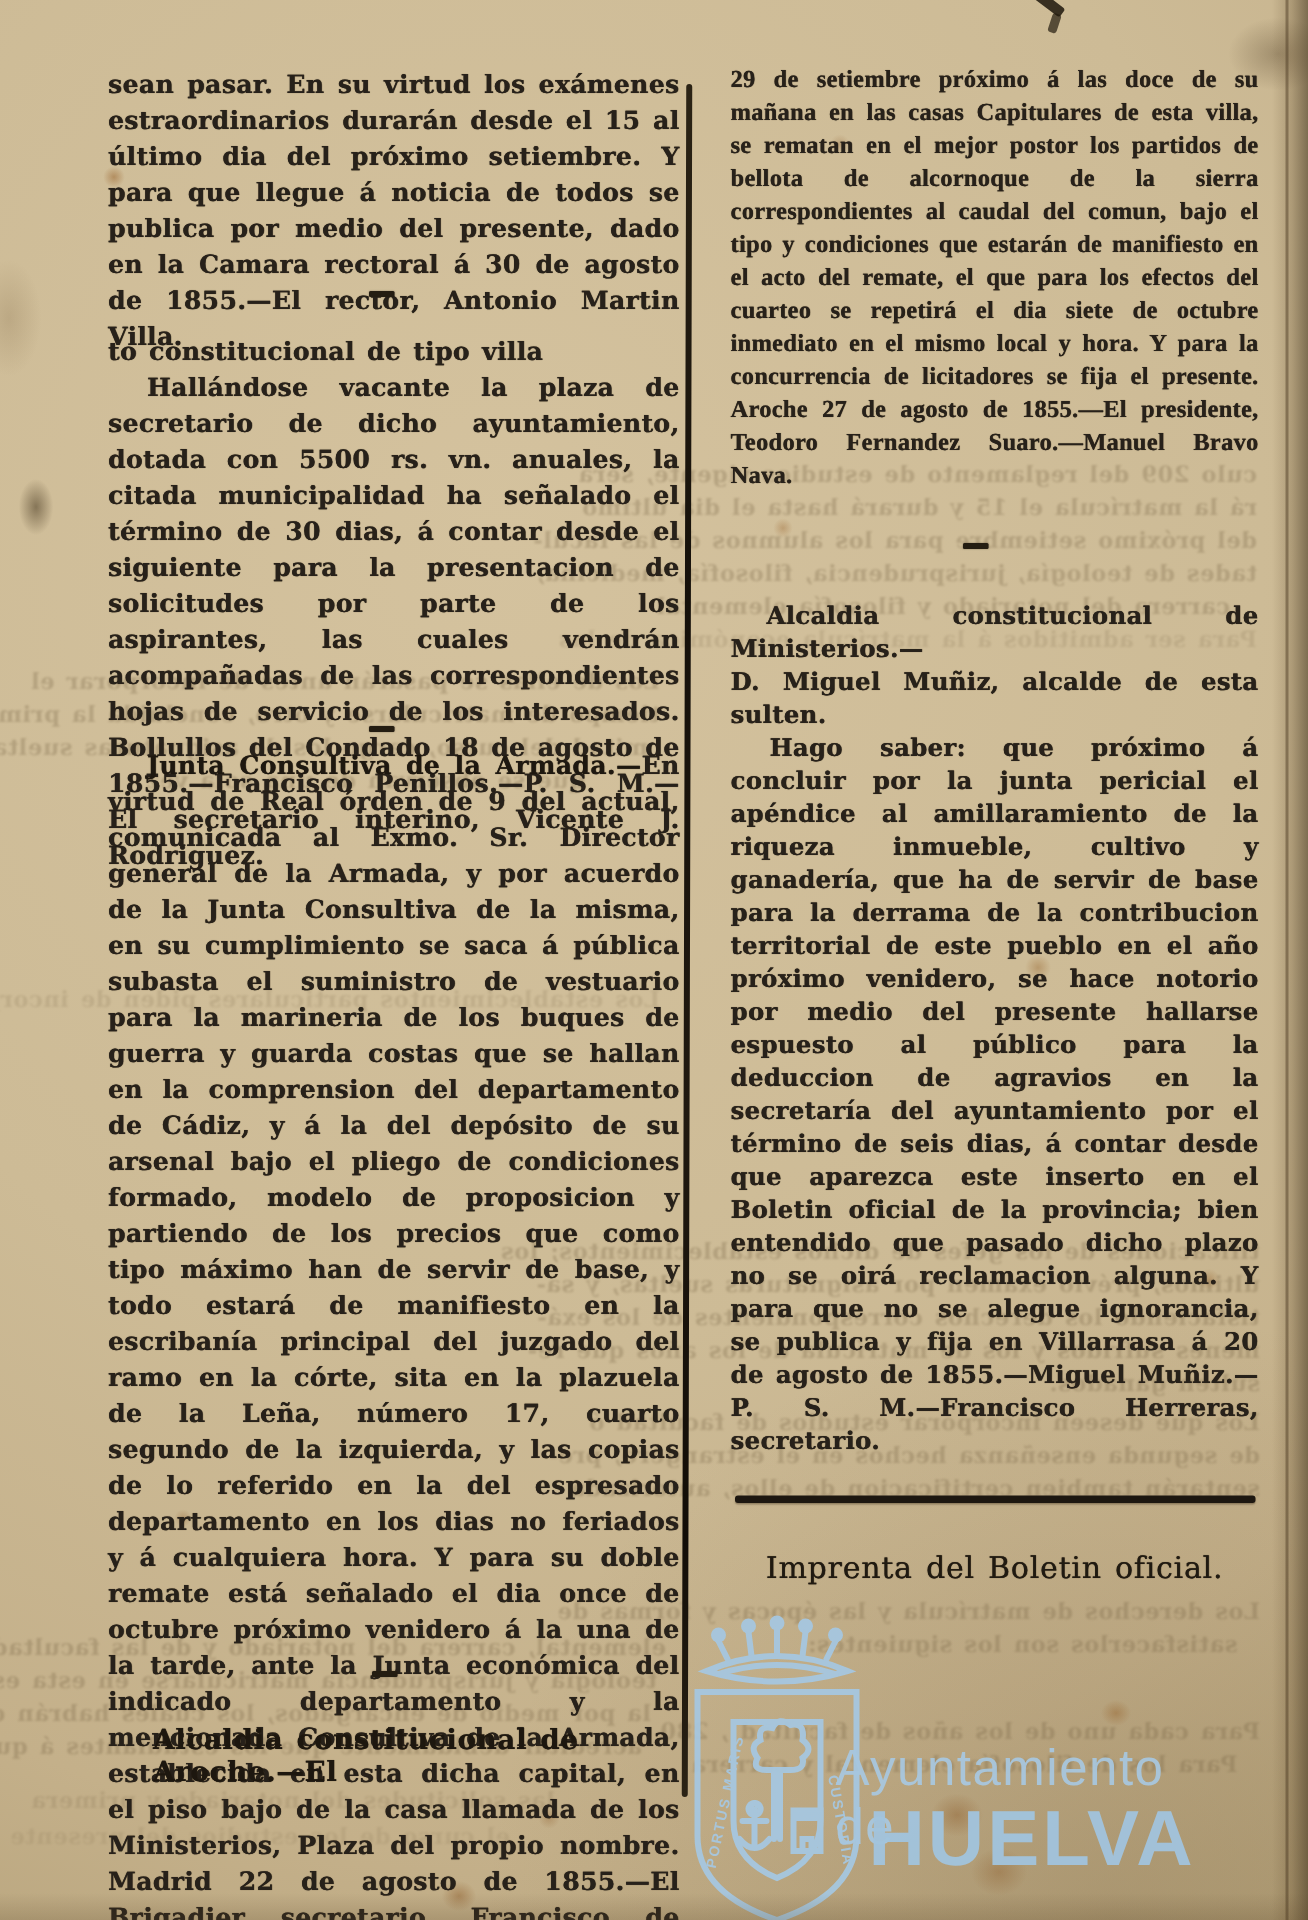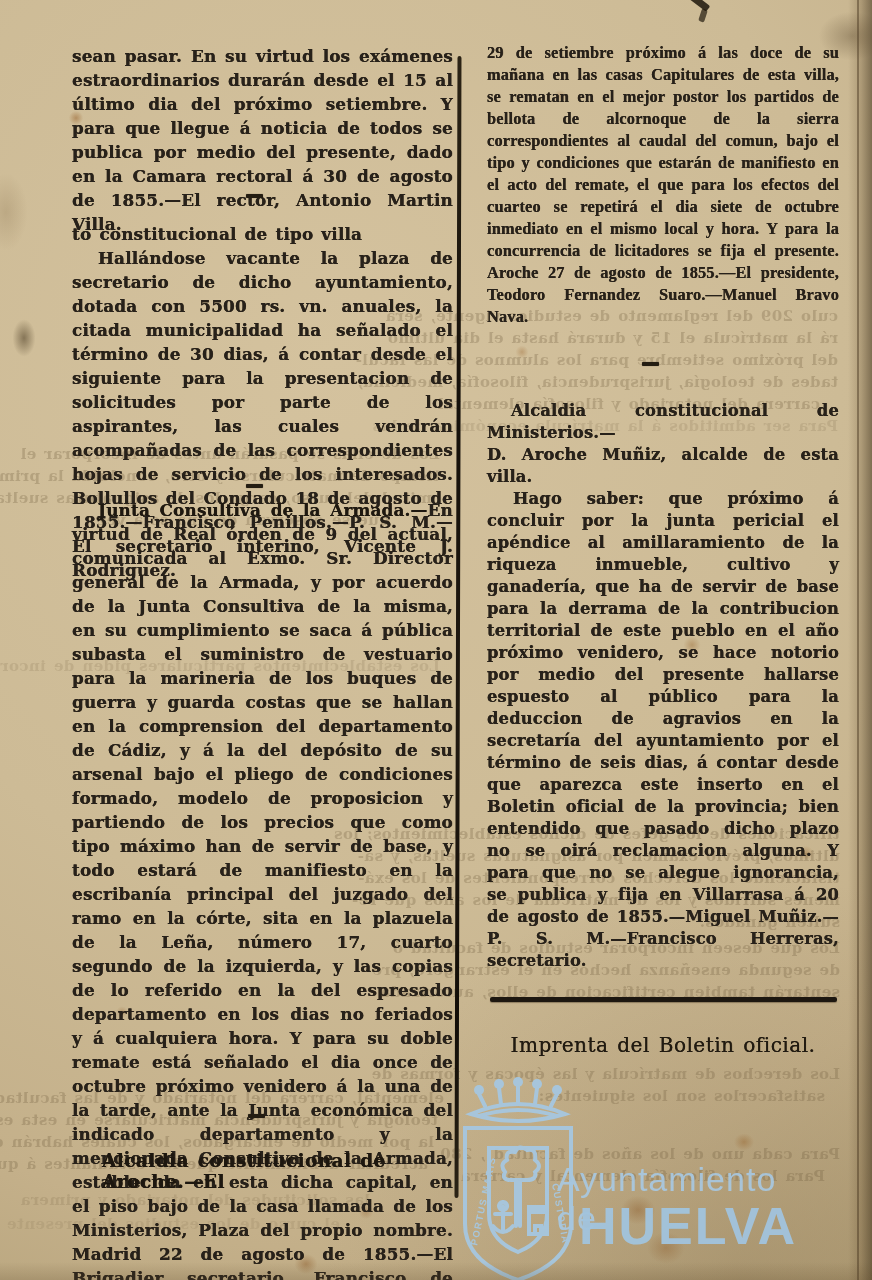--- a/index.html
+++ b/index.html
@@ -157,21 +157,21 @@
 
   <div class="ptxt rcolw r1">
     <p>29 de setiembre próximo á las doce de su mañana en las casas Capitulares de esta villa, se rematan en el mejor postor los partidos de bellota de alcornoque de la sierra correspondientes al caudal del comun, bajo el tipo y condiciones que estarán de manifiesto en el acto del remate, el que para los efectos del cuarteo se repetirá el dia siete de octubre inmediato en el mismo local y hora. Y para la concurrencia de licitadores se fija el presente. Aroche 27 de agosto de 1855.—El presidente, Teodoro Fernandez Suaro.—Manuel Bravo Nava.</p>
   </div>
 
   <div class="dash dash-r1"></div>
 
   <div class="ptxt rcolw sec-r2">
     <h2 class="sec-head">
       <span class="hl1">Alcaldia constitucional de Ministerios.—</span>
-      <span class="hl2">D. Aroche Muñiz, alcalde de esta villa.</span>
+      <span class="hl2">D. Miguel Muñiz, alcalde de esta sulten.</span>
     </h2>
     <p class="indent gap-top">Hago saber: que próximo á concluir por la junta pericial el apéndice al amillaramiento de la riqueza inmueble, cultivo y ganadería, que ha de servir de base para la derrama de la contribucion territorial de este pueblo en el año próximo venidero, se hace notorio por medio del presente hallarse espuesto al público para la deduccion de agravios en la secretaría del ayuntamiento por el término de seis dias, á contar desde que aparezca este inserto en el Boletin oficial de la provincia; bien entendido que pasado dicho plazo no se oirá reclamacion alguna. Y para que no se alegue ignorancia, se publica y fija en Villarrasa á 20 de agosto de 1855.—Miguel Muñiz.—P. S. M.—Francisco Herreras, secretario.</p>
   </div>
 
   <div class="hrule"></div>
 
   <div class="ptxt imprenta">Imprenta del Boletin oficial.</div>
 
   <div class="wm-text1">Ayuntamiento de</div>
   <div class="wm-text2">HUELVA</div>

